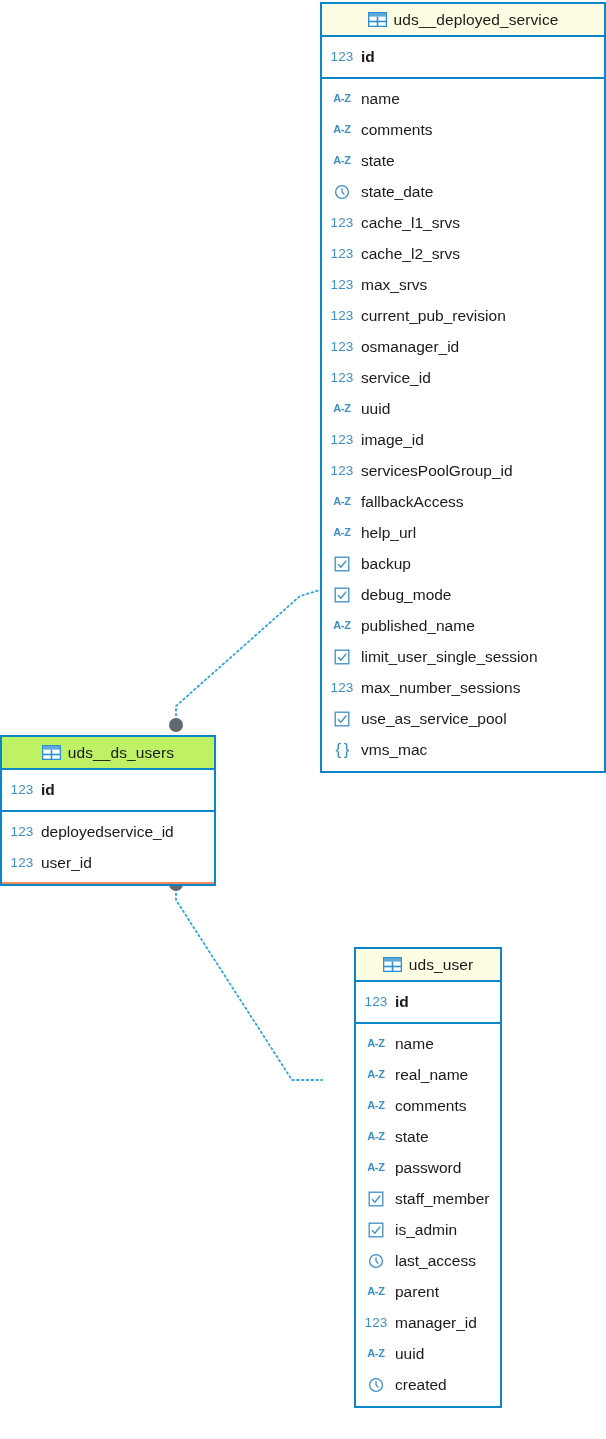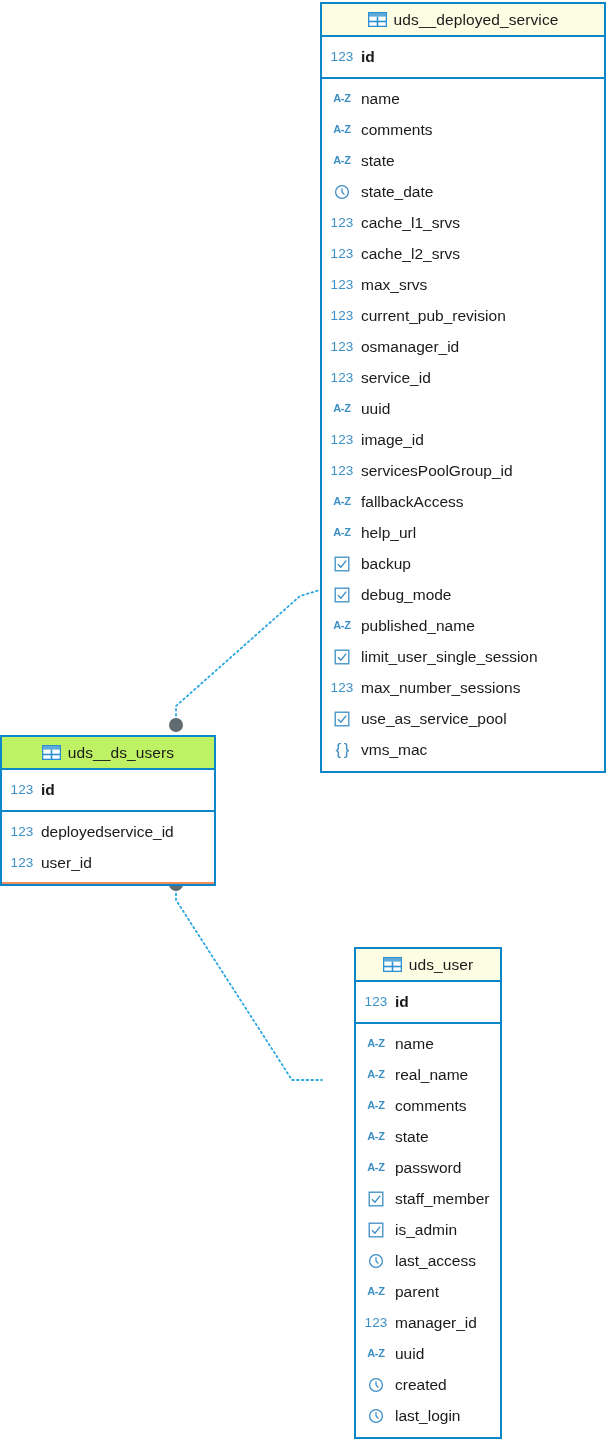--- a/index.html
+++ b/index.html
@@ -314,25 +314,15 @@
         <div class="col">
           <span class="ticon">
             <svg width="16" height="16" viewBox="0 0 16 16">
               <circle cx="8" cy="8" r="6.4" fill="none" stroke="#3d8fc6" stroke-width="1.3"></circle>
               <line x1="8" y1="8" x2="8" y2="4.2" stroke="#3d8fc6" stroke-width="1.3"></line>
               <line x1="8" y1="8" x2="10.4" y2="10.6" stroke="#3d8fc6" stroke-width="1.3"></line>
             </svg>
           </span>
           <span class="cname">created</span>
         </div>
-        <div class="col">
-          <span class="ticon">
-            <svg width="16" height="16" viewBox="0 0 16 16">
-              <circle cx="8" cy="8" r="6.4" fill="none" stroke="#3d8fc6" stroke-width="1.3"></circle>
-              <line x1="8" y1="8" x2="8" y2="4.2" stroke="#3d8fc6" stroke-width="1.3"></line>
-              <line x1="8" y1="8" x2="10.4" y2="10.6" stroke="#3d8fc6" stroke-width="1.3"></line>
-            </svg>
-          </span>
-          <span class="cname">last_login</span>
-        </div>
       </div>
     </div>
   </div>
 
 </body></html>

